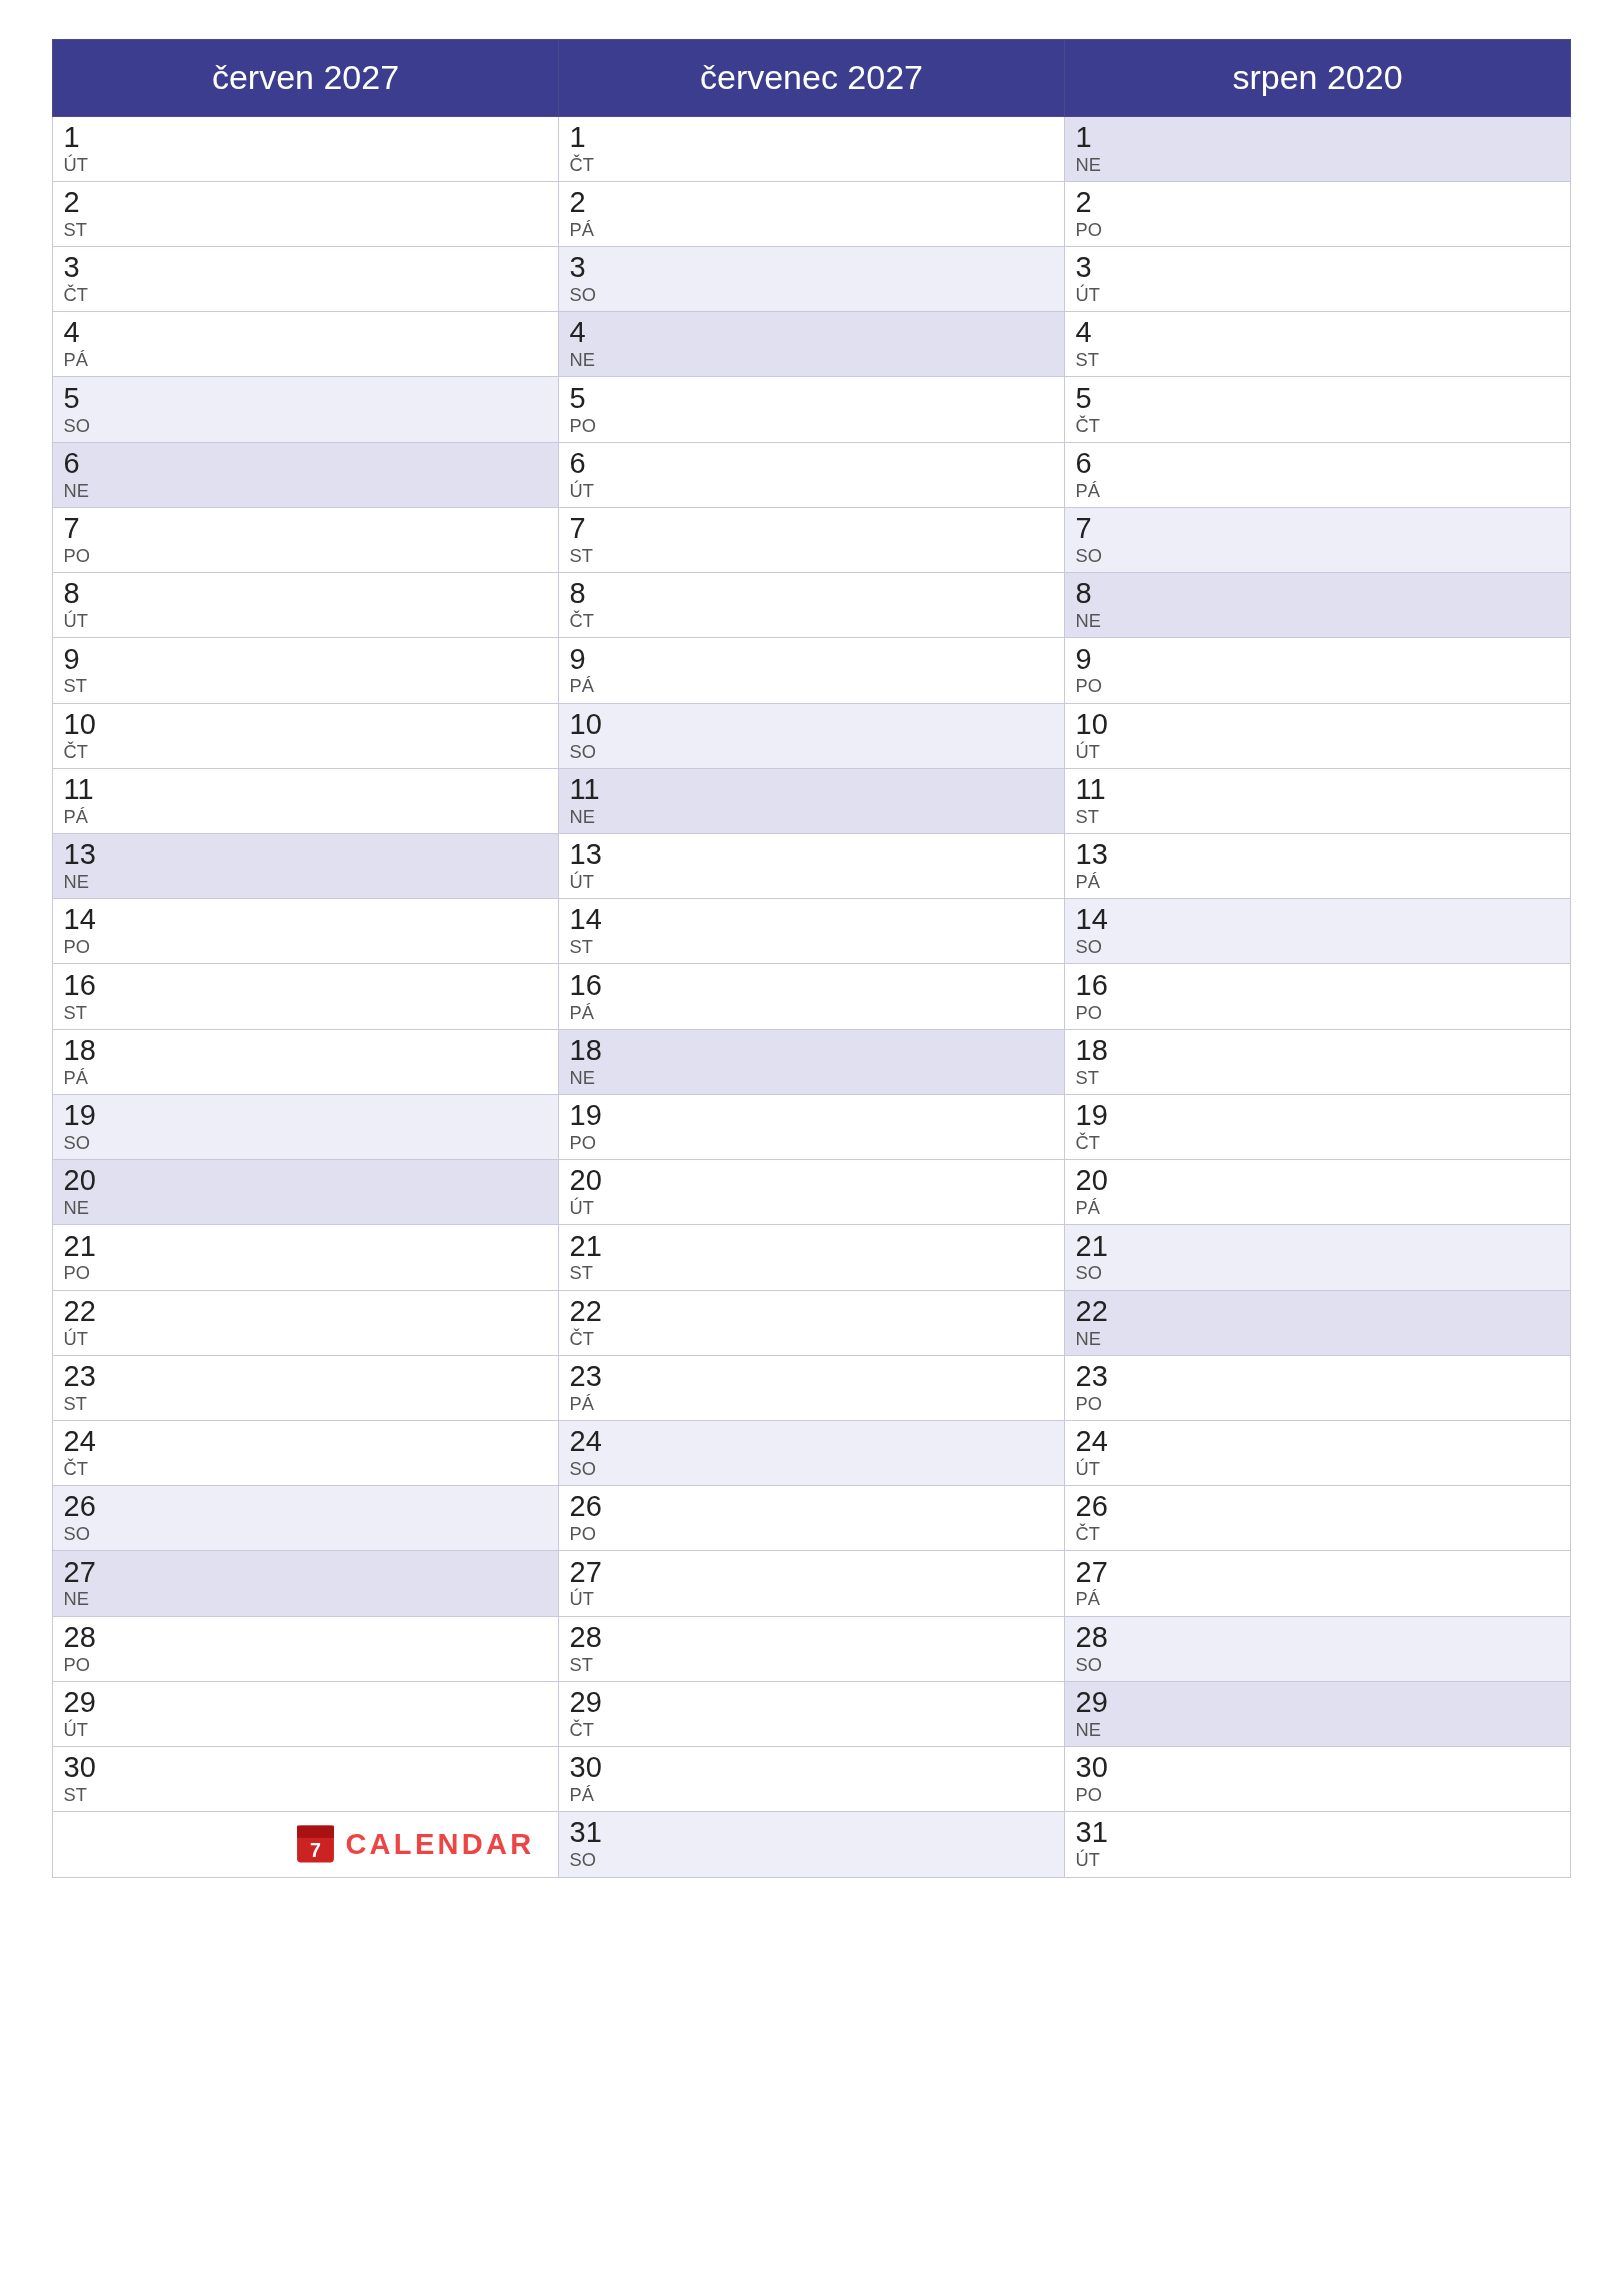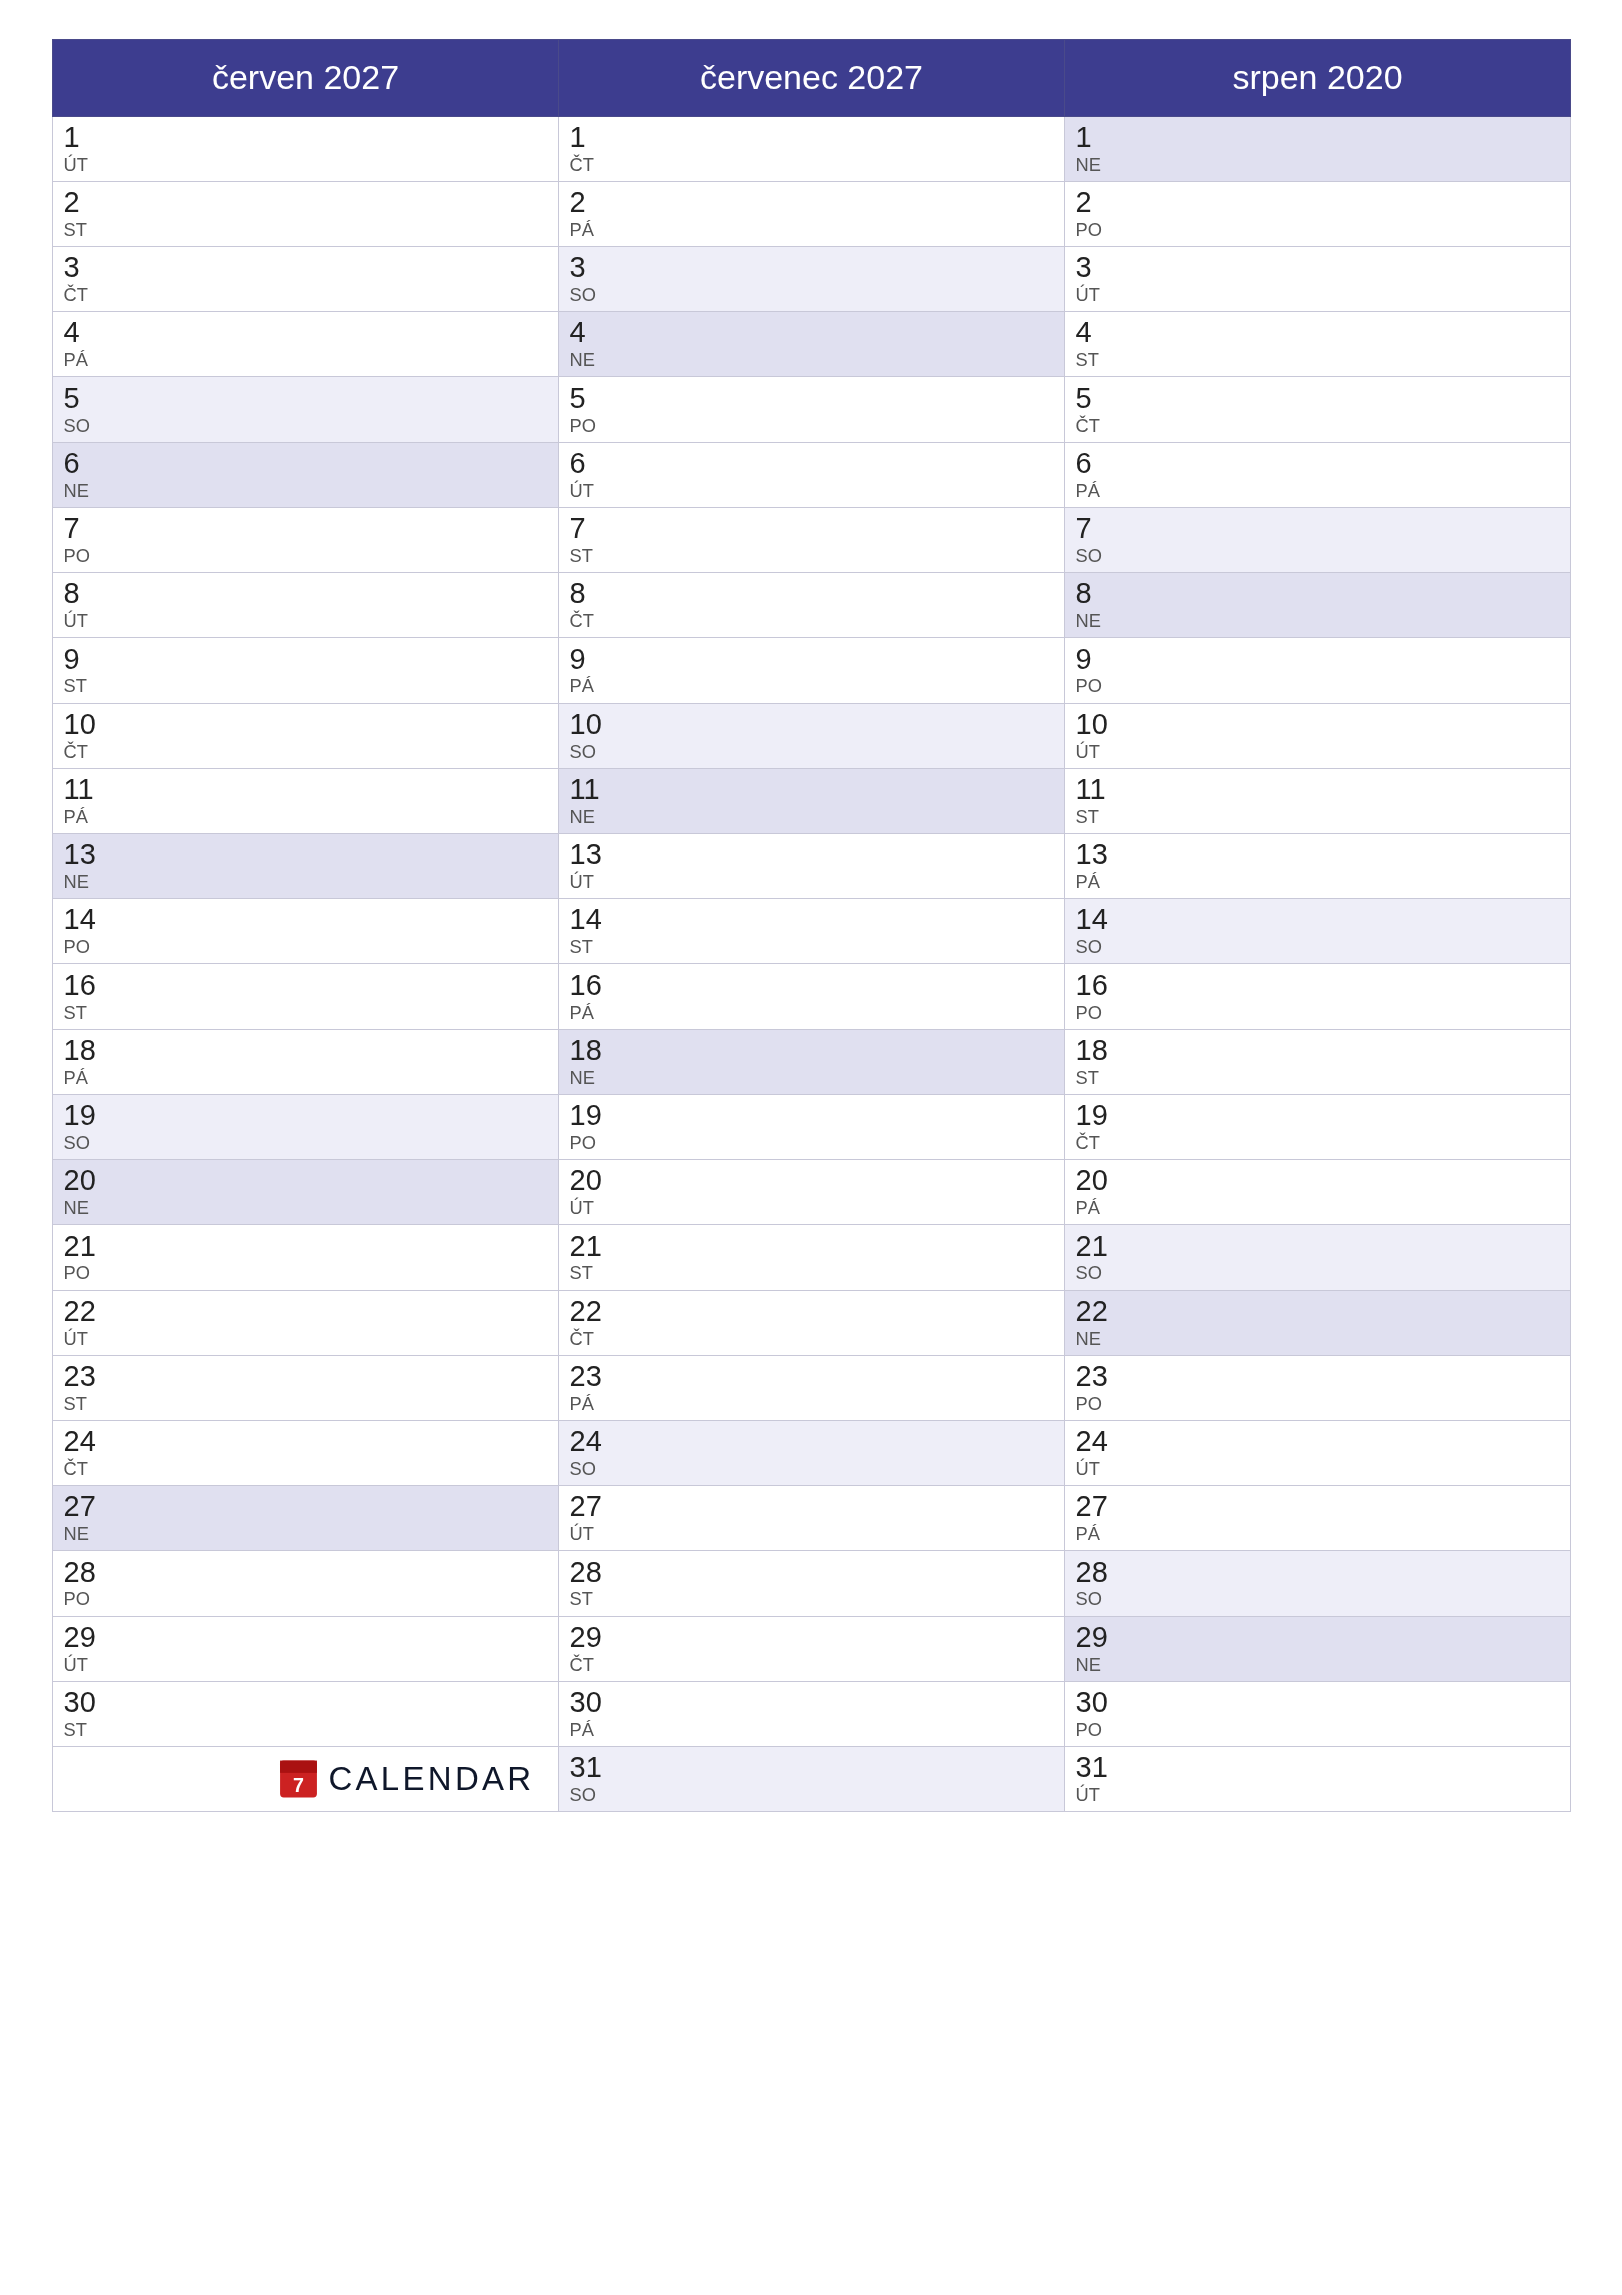--- a/index.html
+++ b/index.html
@@ -344,20 +344,34 @@
         <td style="background-color: rgb(238, 238, 248);">
           <div class="day-number">24</div>
           <div class="day-name">SO</div>
         </td>
         <td>
           <div class="day-number">24</div>
           <div class="day-name">ÚT</div>
         </td>
       </tr>
       <tr class="day-row">
+        <td style="background-color: rgb(238, 238, 248);">
+          <div class="day-number">26</div>
+          <div class="day-name">SO</div>
+        </td>
+        <td>
+          <div class="day-number">26</div>
+          <div class="day-name">PO</div>
+        </td>
+        <td>
+          <div class="day-number">26</div>
+          <div class="day-name">ČT</div>
+        </td>
+      </tr>
+      <tr class="day-row">
         <td style="background-color: rgb(224, 224, 240);">
           <div class="day-number">27</div>
           <div class="day-name">NE</div>
         </td>
         <td>
           <div class="day-number">27</div>
           <div class="day-name">ÚT</div>
         </td>
         <td>
           <div class="day-number">27</div>
@@ -409,21 +423,21 @@
       <tr class="day-row">
         <td style="border: 0.7px solid rgb(200, 200, 216); padding: 5.2px 10.5px; vertical-align: middle;">
           <div style="display: flex; align-items: center; justify-content: flex-end; padding-right: 13px;">
             <div style="display: flex; align-items: center; justify-content: center; width: 43px; height: 43px; margin-right: 7.9px;">
               <svg width="46" height="46" viewBox="0 0 70 70">
                 <rect x="5" y="5" width="60" height="60" rx="6" fill="#cc2222"></rect>
                 <rect x="5" y="5" width="60" height="20" fill="#aa1111"></rect>
                 <text x="35" y="56" text-anchor="middle" font-size="32" font-weight="bold" fill="white" font-family="Arial">7</text>
               </svg>
             </div>
-            <span style="font-size: 33px; font-weight: normal; color: #0f172a; letter-spacing: 3.3px;">CALENDAR</span>
+            <span style="font-size: 29px; font-weight: bold; color: #ef4444; letter-spacing: 3.3px;">CALENDAR</span>
           </div>
         </td>
         <td style="background-color: rgb(238, 238, 248);">
           <div class="day-number">31</div>
           <div class="day-name">SO</div>
         </td>
         <td>
           <div class="day-number">31</div>
           <div class="day-name">ÚT</div>
         </td>

